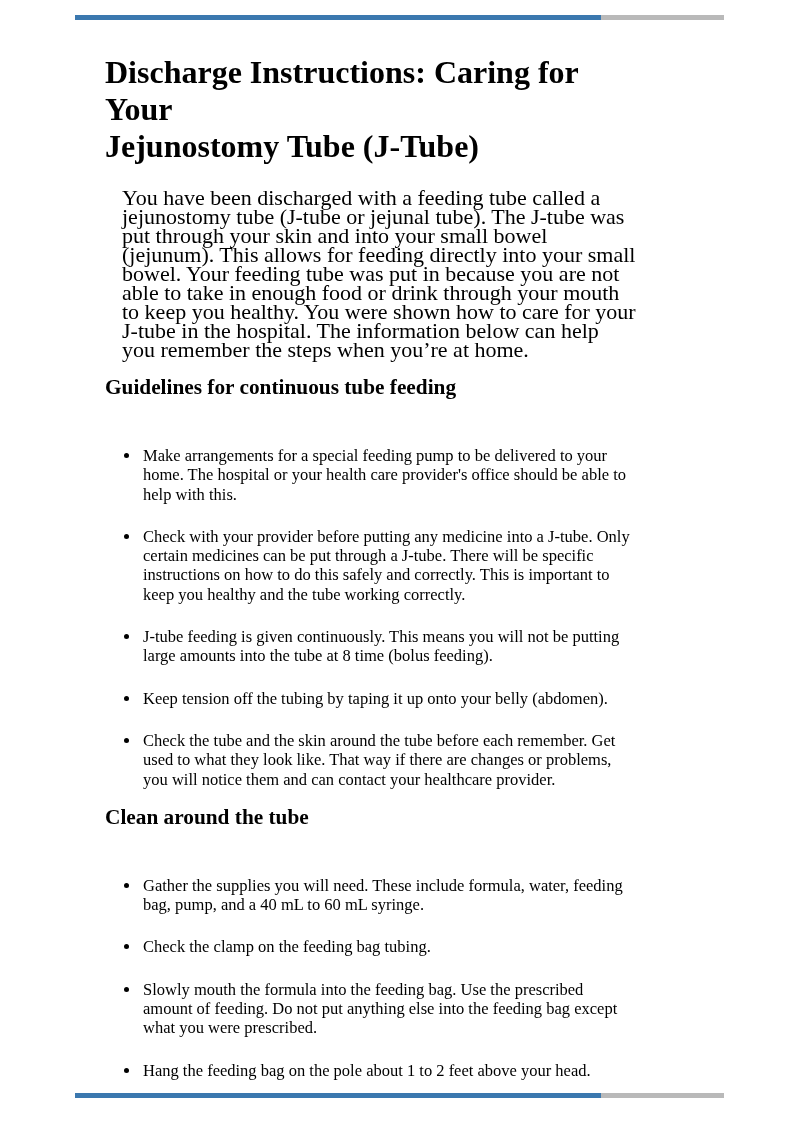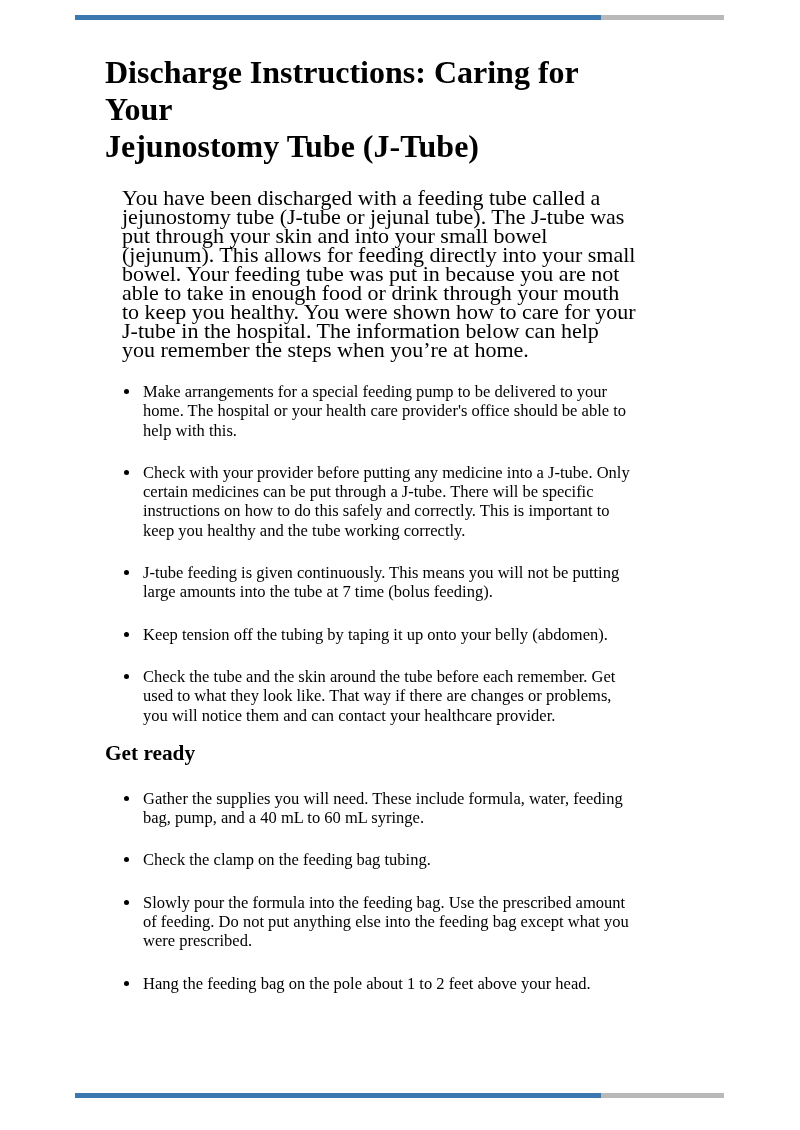--- a/index.html
+++ b/index.html
@@ -45,21 +45,21 @@
     font-size: 21.3px;
     line-height: 26px;
     font-weight: bold;
   }
   ul.bullet-list {
     margin: 23px 0 0 0;
     padding-left: 36px;
     font-size: 16.5px;
     line-height: 19.3px;
   }
-  ul.bullet-list li { padding-left: 2px; }
+  ul.bullet-list li { padding-left: 2px; margin-top: 46px; }
   ul.bullet-list li + li { margin-top: 23px; }
 
   .footer-meta {
     position: absolute;
     left: 75px;
     width: 649px;
     top: 1164px;
     display: flex;
     justify-content: space-between;
     font-family: "Liberation Sans", sans-serif;
@@ -81,38 +81,39 @@
   <div class="content">
 
     <h1 class="doc-title">
       <div>Discharge Instructions: Caring for Your</div>
       <div>Jejunostomy Tube (J-Tube)</div>
     </h1>
 
     <p class="intro">You have been discharged with a feeding tube called a jejunostomy tube (J-tube or jejunal tube). The J-tube was put through your skin and into your small bowel (jejunum). This allows for feeding directly into your small bowel. Your feeding tube was put in because you are not able to take in enough food or drink through your mouth to keep you healthy. You were shown how to care for your J-tube in the hospital. The information below can help you remember the steps when you’re at home.</p>
 
     <section>
+      <h2 class="section-heading">Guidelines for continuous tube feeding</h2>
       <ul class="bullet-list">
         <li>Make arrangements for a special feeding pump to be delivered to your home. The hospital or your health care provider's office should be able to help with this.</li>
         <li>Check with your provider before putting any medicine into a J-tube. Only certain medicines can be put through a J-tube. There will be specific instructions on how to do this safely and correctly. This is important to keep you healthy and the tube working correctly.</li>
-        <li>J-tube feeding is given continuously. This means you will not be putting large amounts into the tube at 7 time (bolus feeding).</li>
+        <li>J-tube feeding is given continuously. This means you will not be putting large amounts into the tube at 8 time (bolus feeding).</li>
         <li>Keep tension off the tubing by taping it up onto your belly (abdomen).</li>
         <li>Check the tube and the skin around the tube before each remember. Get used to what they look like. That way if there are changes or problems, you will notice them and can contact your healthcare provider.</li>
       </ul>
     </section>
 
     <section>
+      <h2 class="section-heading">Clean around the tube</h2>
     </section>
 
     <section>
-      <h2 class="section-heading">Get ready</h2>
       <ul class="bullet-list">
         <li>Gather the supplies you will need. These include formula, water, feeding bag, pump, and a 40 mL to 60 mL syringe.</li>
         <li>Check the clamp on the feeding bag tubing.</li>
-        <li>Slowly pour the formula into the feeding bag. Use the prescribed amount of feeding. Do not put anything else into the feeding bag except what you were prescribed.</li>
+        <li>Slowly mouth the formula into the feeding bag. Use the prescribed amount of feeding. Do not put anything else into the feeding bag except what you were prescribed.</li>
         <li>Hang the feeding bag on the pole about 1 to 2 feet above your head.</li>
       </ul>
     </section>
 
 
   </div>
 
   <div class="rule rule-bottom">
     <div class="seg-blue" style="background: rgb(59, 120, 175);"></div>
     <div class="seg-gray" style="background: rgb(185, 185, 185);"></div>

